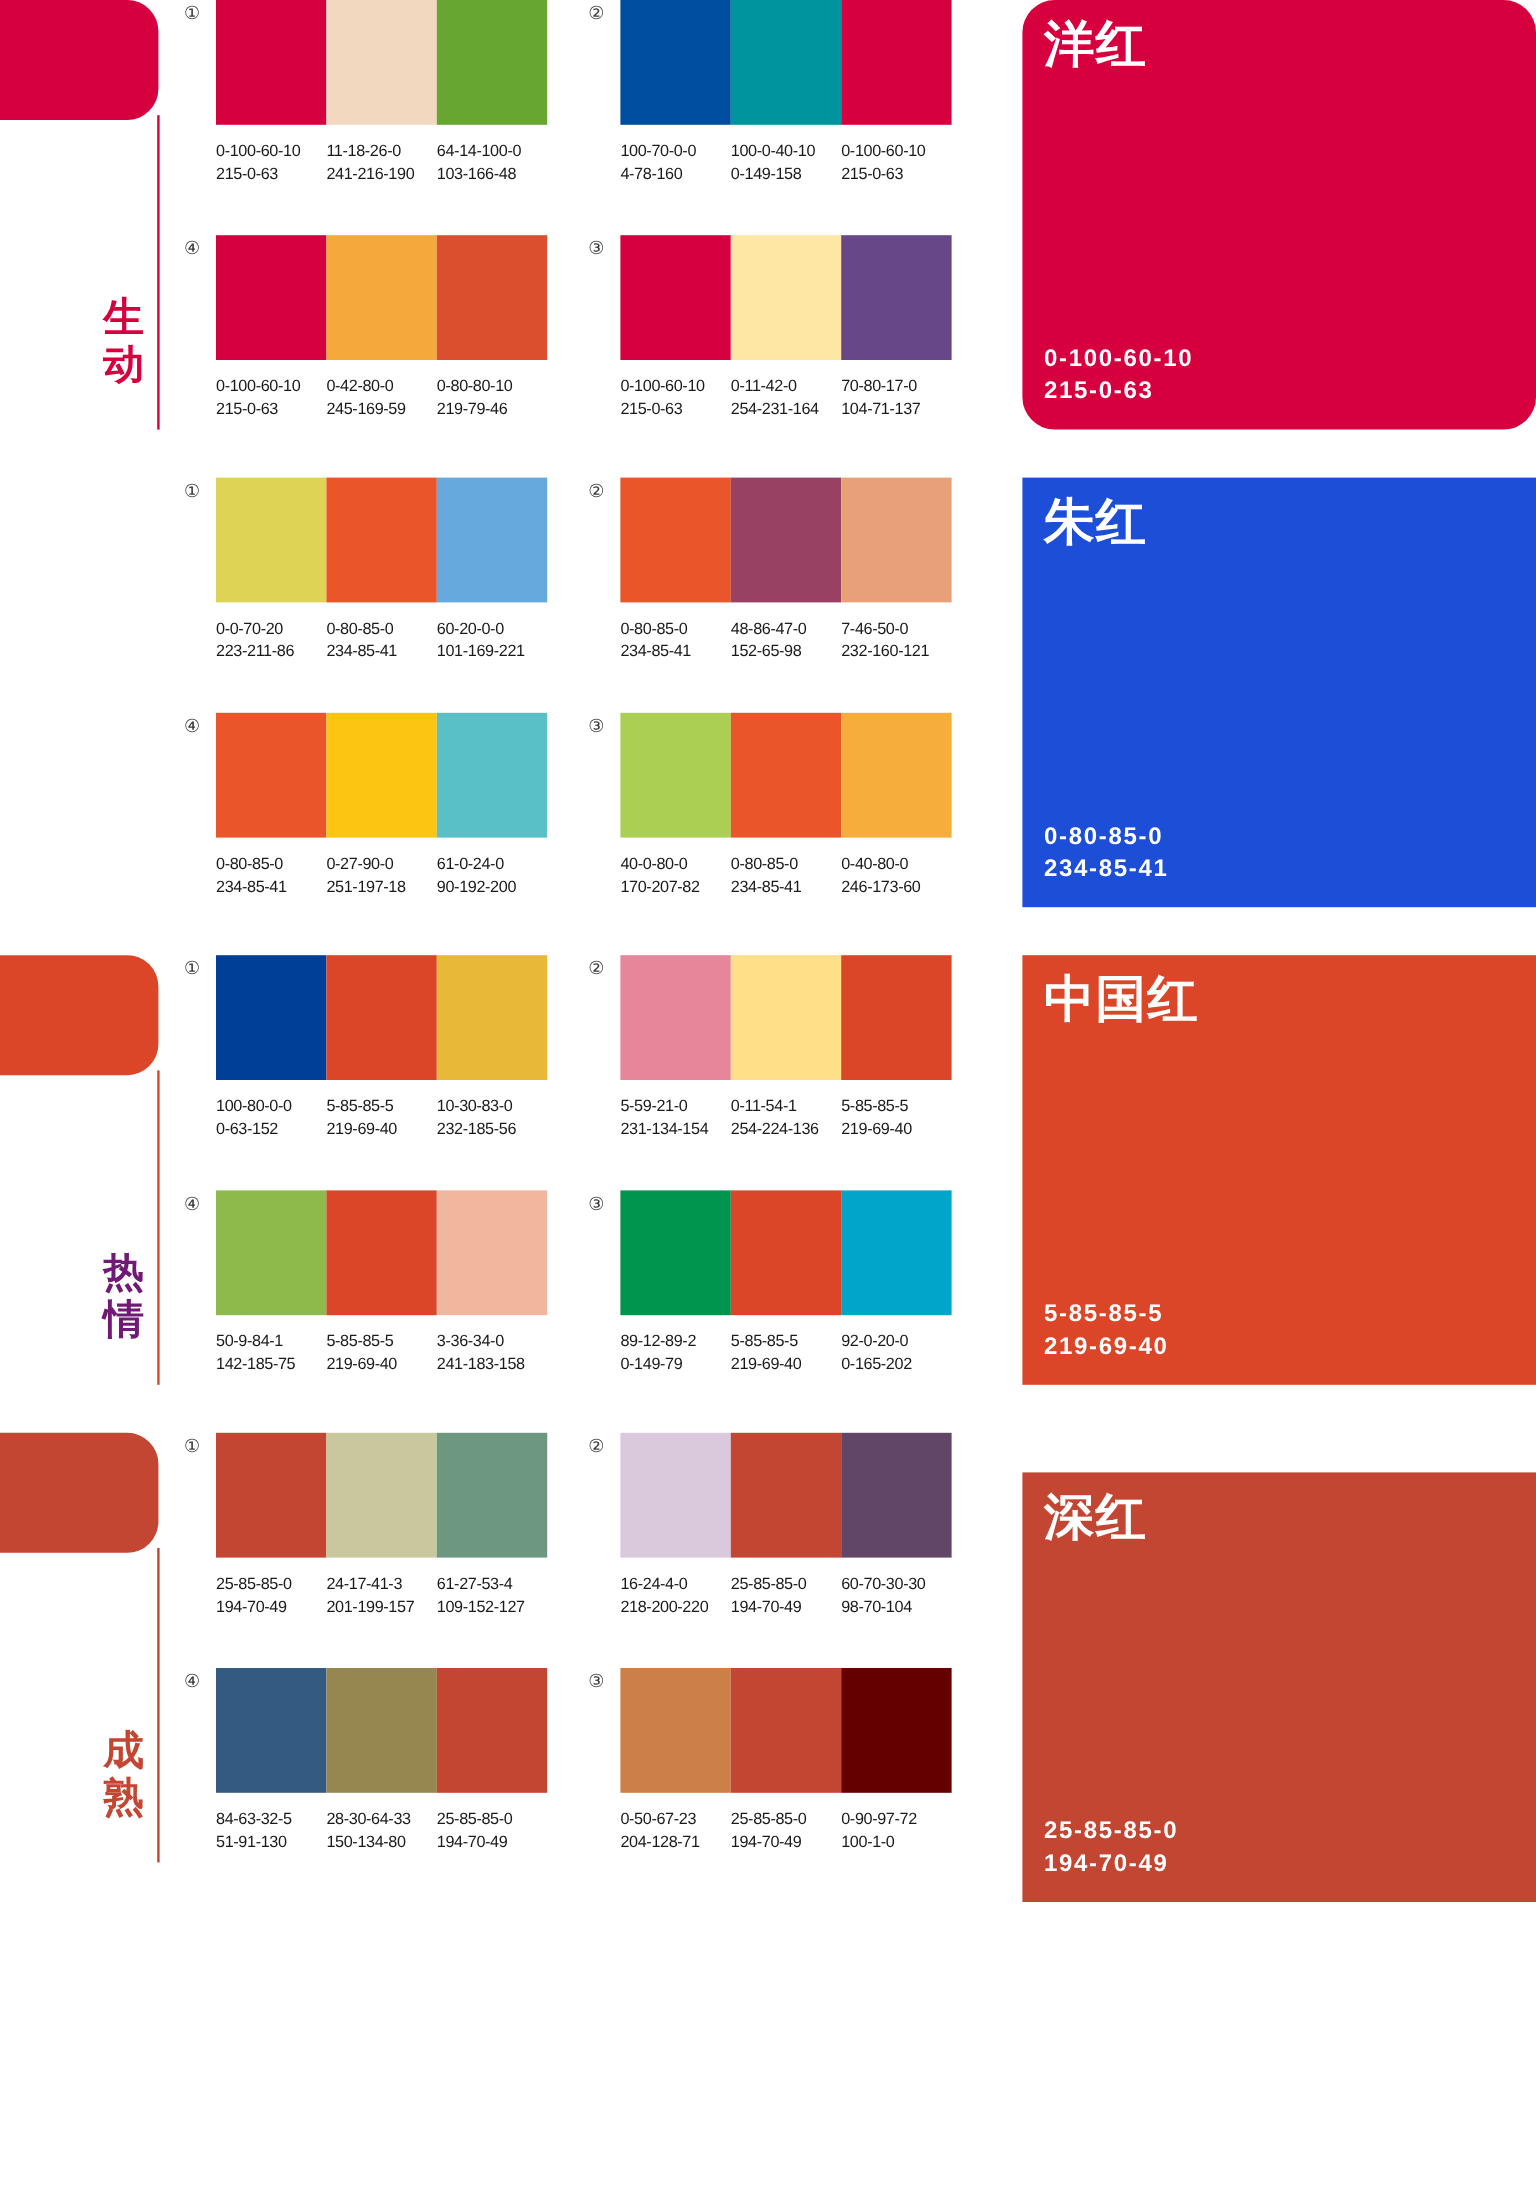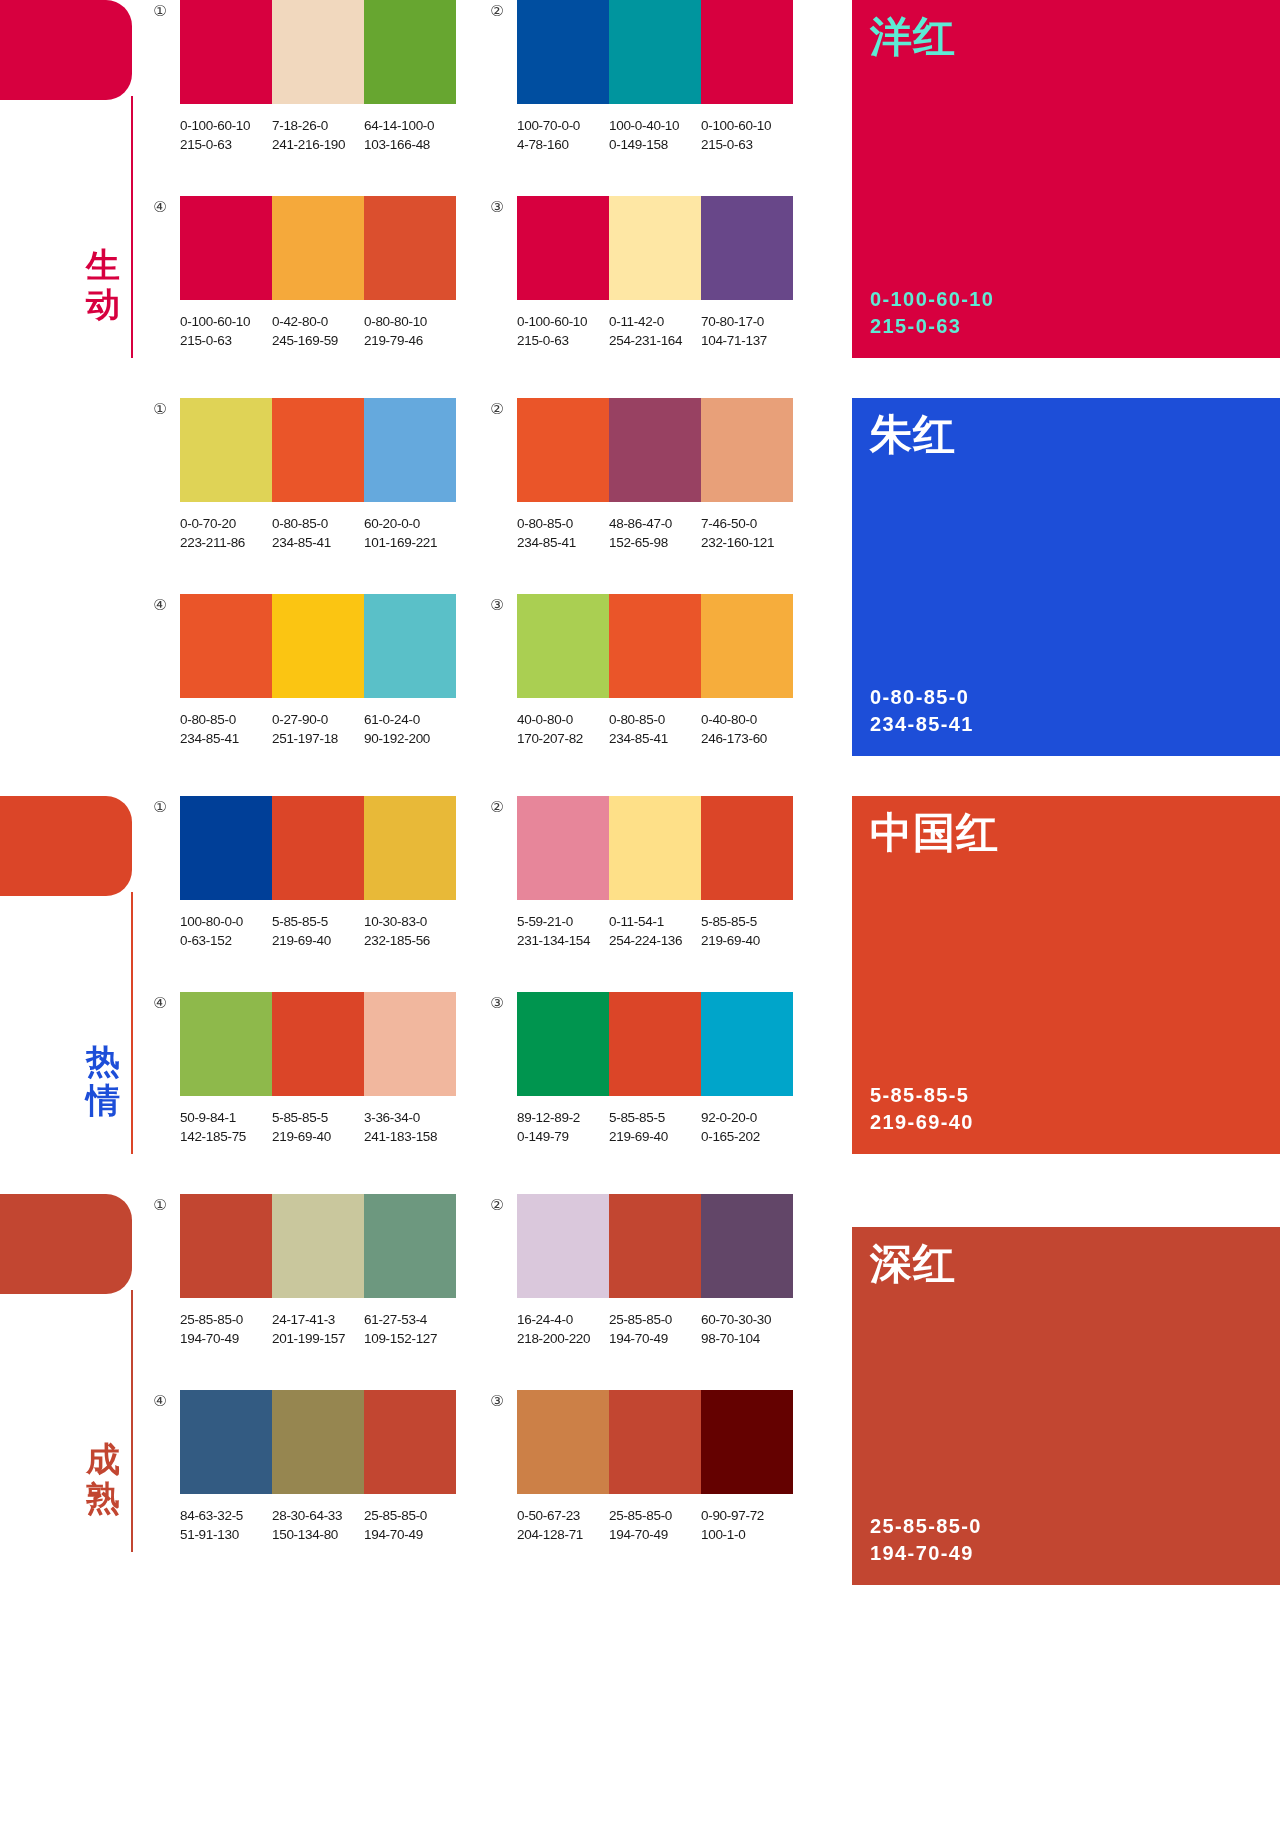--- a/index.html
+++ b/index.html
@@ -166,21 +166,21 @@
           <div class="sw" style="background: rgb(215, 0, 63);"></div>
           <div class="sw" style="background: rgb(241, 216, 190);"></div>
           <div class="sw" style="background: rgb(103, 166, 48);"></div>
         </div>
         <div class="codes">
           <div class="code">
             <span class="cmyk">0-100-60-10</span>
             <span class="rgb">215-0-63</span>
           </div>
           <div class="code">
-            <span class="cmyk">7-18-26-0</span>
+            <span class="cmyk">11-18-26-0</span>
             <span class="rgb">241-216-190</span>
           </div>
           <div class="code">
             <span class="cmyk">64-14-100-0</span>
             <span class="rgb">103-166-48</span>
           </div>
         </div>
       </div>
       <div class="row r-top c-right">
         <div class="circled">②</div>
@@ -241,21 +241,21 @@
           <div class="code">
             <span class="cmyk">0-11-42-0</span>
             <span class="rgb">254-231-164</span>
           </div>
           <div class="code">
             <span class="cmyk">70-80-17-0</span>
             <span class="rgb">104-71-137</span>
           </div>
         </div>
       </div>
-      <div class="panel" style="background: rgb(215, 0, 63); color: #5eead4;">
+      <div class="panel" style="background: rgb(215, 0, 63); color: #ffffff; border-radius: 27px;">
         <div class="panel-name">洋红</div>
         <div class="panel-codes">
           <span>0-100-60-10</span>
           <span>215-0-63</span>
         </div>
       </div>
     </div>
     <div class="family" style="top: 398px;">
       <div class="row r-top c-left">
         <div class="circled">①</div>
@@ -350,21 +350,21 @@
         <div class="panel-codes">
           <span>0-80-85-0</span>
           <span>234-85-41</span>
         </div>
       </div>
     </div>
     <div class="family" style="top: 796px;">
       <div class="chip-col">
         <div class="chip" style="background: rgb(219, 69, 40);"></div>
         <div class="rule" style="background: rgb(219, 69, 40);"></div>
-        <div class="mood" style="color: #1d4ed8;">热情</div>
+        <div class="mood" style="color: #701a75;">热情</div>
       </div>
       <div class="row r-top c-left">
         <div class="circled">①</div>
         <div class="swatches">
           <div class="sw" style="background: rgb(0, 63, 152);"></div>
           <div class="sw" style="background: rgb(219, 69, 40);"></div>
           <div class="sw" style="background: rgb(232, 185, 56);"></div>
         </div>
         <div class="codes">
           <div class="code">

